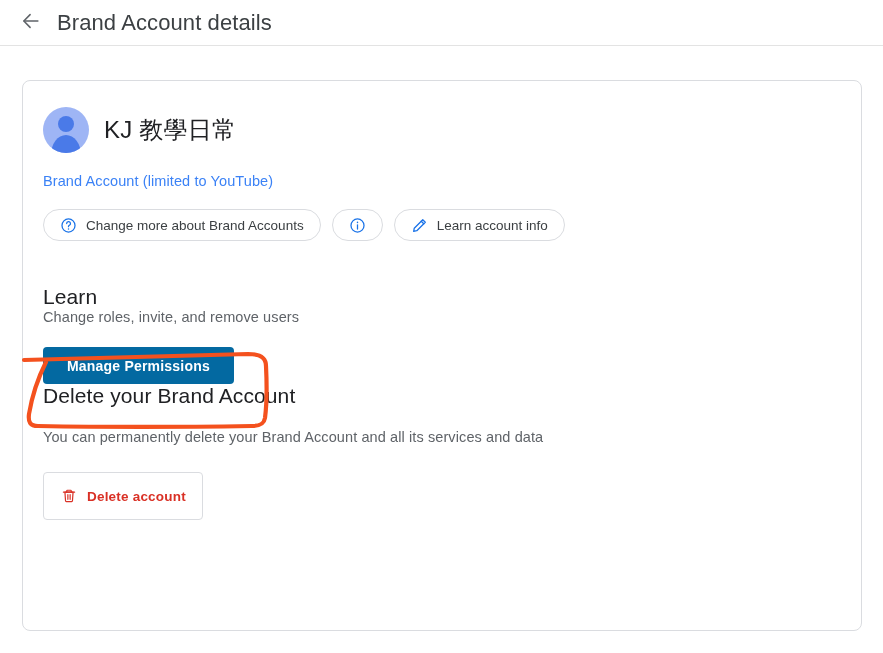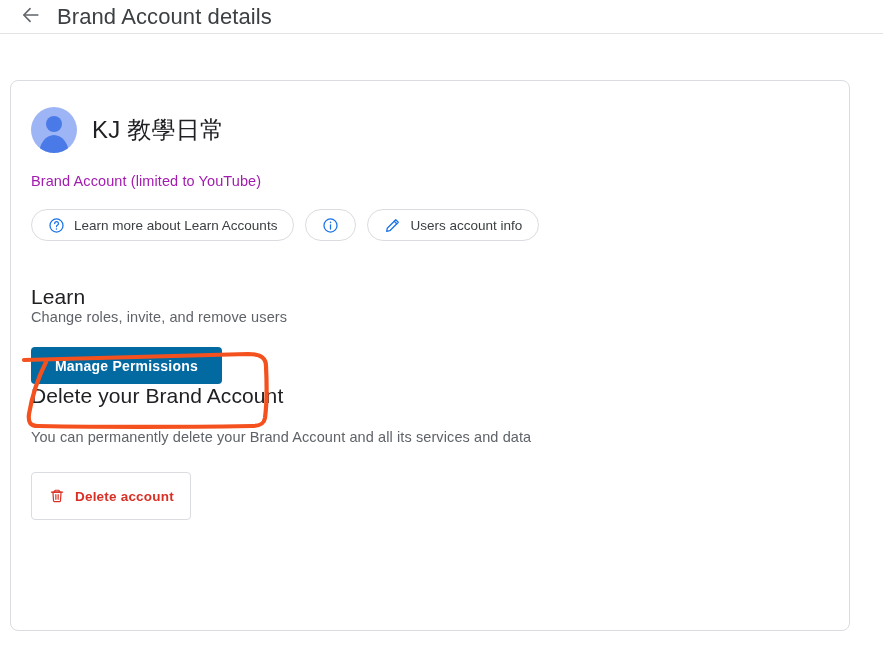--- a/index.html
+++ b/index.html
@@ -13,21 +13,21 @@
     height: 653px;
     background: #ffffff;
     font-family: "Liberation Sans", "DejaVu Sans", sans-serif;
     color: #3c4043;
     overflow: hidden;
     position: relative;
   }
 
   
   .header {
-    height: 34px;
+    height: 46px;
     display: flex;
     align-items: center;
     padding-left: 14px;
     border-bottom: 1px solid #e3e3e3;
     background: #ffffff;
   }
   .back-btn {
     width: 34px;
     height: 34px;
     border: none;
@@ -44,21 +44,21 @@
     font-weight: 400;
     color: #3c4043;
     margin-left: 9px;
     letter-spacing: 0.1px;
     white-space: nowrap;
   }
 
   
   .card {
     position: absolute;
-    left: 10px;
+    left: 22px;
     top: 80px;
     width: 840px;
     height: 551px;
     border: 1px solid #dadce0;
     border-radius: 8px;
     background: #ffffff;
   }
   .card-inner {
     padding: 26px 20px 0 20px;
   }
@@ -99,21 +99,21 @@
   .account-name {
     font-size: 24px;
     font-weight: 400;
     color: #202124;
     letter-spacing: 0.2px;
     white-space: nowrap;
   }
   .account-sub {
     margin-top: 20px;
     font-size: 14.5px;
-    color: #a21caf;
+    color: #3b82f6;
     letter-spacing: 0.1px;
   }
 
   
   .chips {
     margin-top: 20px;
     display: flex;
     gap: 11px;
     align-items: center;
   }
@@ -237,41 +237,41 @@
     <div class="chips">
 
       <button class="chip">
         <span class="chip-icon">
           <svg width="17" height="17" viewBox="0 0 24 24" fill="none" stroke="#1a73e8" stroke-width="1.8">
             <circle cx="12" cy="12" r="9.2"></circle>
             <path d="M9.4 9.2a2.7 2.7 0 1 1 3.6 2.5c-.7.3-1 .9-1 1.6v.4" stroke-linecap="round"></path>
             <circle cx="12" cy="17.1" r="1.05" fill="#1a73e8" stroke="none"></circle>
           </svg>
         </span>
-        <span>Learn more about Learn Accounts</span>
+        <span>Change more about Brand Accounts</span>
       </button>
 
       <button class="chip">
         <span class="chip-icon">
           <svg width="17" height="17" viewBox="0 0 24 24" fill="none" stroke="#1a73e8" stroke-width="1.8">
             <circle cx="12" cy="12" r="9.2"></circle>
             <line x1="12" y1="11" x2="12" y2="17" stroke-linecap="round"></line>
             <circle cx="12" cy="7.6" r="1.1" fill="#1a73e8" stroke="none"></circle>
           </svg>
         </span>
       </button>
 
       <button class="chip">
         <span class="chip-icon">
           <svg width="17" height="17" viewBox="0 0 24 24" fill="none" stroke="#1a73e8" stroke-width="1.8" stroke-linecap="round" stroke-linejoin="round">
             <path d="M16.6 3.8 20.2 7.4 8.2 19.4 3.8 20.2 4.6 15.8z"></path>
             <line x1="14.4" y1="6" x2="18" y2="9.6"></line>
           </svg>
         </span>
-        <span>Users account info</span>
+        <span>Learn account info</span>
       </button>
 
     </div>
 
     <div id="users-section">
       <div class="section-title">Learn</div>
       <div class="section-desc" id="users-desc">Change roles, invite, and remove users</div>
       <button class="primary-btn">Manage Permissions</button>
     </div>
 

